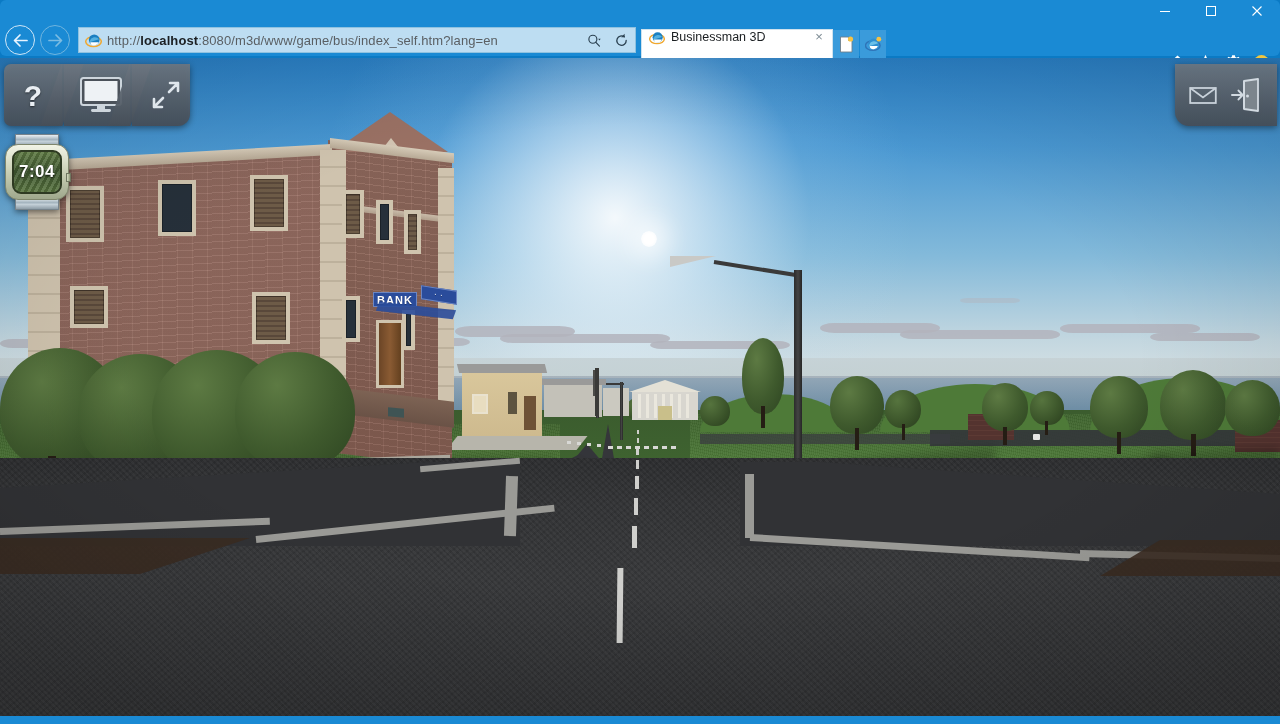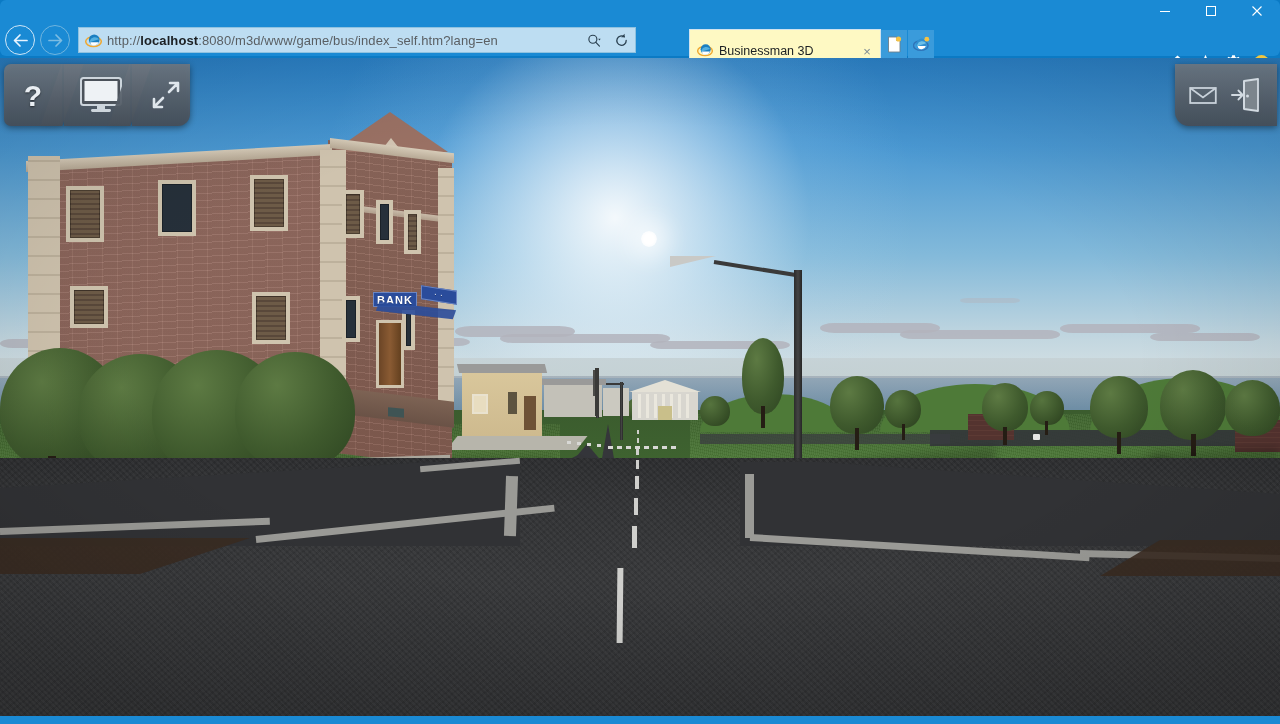--- a/index.html
+++ b/index.html
@@ -47,24 +47,23 @@
   #ie-favicon { width:22px; display:flex; align-items:center; justify-content:center; margin-left:3px; }
   #url-text {
     flex:1; font-size:13px; color:#5a5f63; white-space:nowrap; overflow:hidden;
     padding-left:3px; letter-spacing:0.1px;
   }
   #url-text b { color:#1b1f22; font-weight:bold; }
   .addr-icon { width:27px; height:26px; display:flex; align-items:center; justify-content:center; color:#2a4050; }
 
   #tabstrip { display:flex; align-items:flex-end; height:36px; margin-left:6px; flex:0 0 auto; }
   #tab {
-    width:190px; height:28px; background:#fef9c3;
-    display:flex; align-items:flex-end; padding:0 4px 0 7px;
+    width:190px; height:28px; background:#ffffff;
+    display:flex; align-items:flex-start; padding:0 4px 0 7px;
     box-shadow:0 0 0 1px #cfe2ee;
-    margin-left:48px;
   }
   #tab-fav { width:18px; display:flex; align-items:center; }
   #tab-title { flex:1; font-size:12.5px; color:#1b1f22; white-space:nowrap; overflow:hidden; padding-left:4px; }
   #tab-close { width:18px; text-align:center; color:#7d8b94; font-size:13px; line-height:1; }
   .tabtool {
     width:26px; height:28px; display:flex; align-items:center; justify-content:center;
     background:#3a9bdb; margin-left:1px;
   }
 
   #chrome-right { position:absolute; right:6px; top:22px; height:36px; display:flex; align-items:center; gap:3px; }
@@ -729,16 +728,26 @@
       <span class="hud-icon">
         <svg width="32" height="34" viewBox="0 0 32 34">
           <path d="M13 3 L27 1 L27 33 L13 31 Z" fill="#7c858d" stroke="#d2dae1" stroke-width="1.8" stroke-linejoin="round"></path>
           <path d="M13 3 L13 31" stroke="#d2dae1" stroke-width="1.8"></path>
           <circle cx="16.5" cy="18" r="1.5" fill="#d2dae1"></circle>
           <path d="M1 17 L11 17 M7.5 12.6 L11.6 17 L7.5 21.4" stroke="#d2dae1" stroke-width="2" fill="none" stroke-linecap="round" stroke-linejoin="round"></path>
         </svg>
       </span>
     </div>
 
+    <div id="watch">
+      <div class="strap" style="top:0;"></div>
+      <div class="strap" style="top:63px;"></div>
+      <div class="watch-case">
+        <div class="watch-face">
+          <span class="watch-time">7:04</span>
+        </div>
+        <div class="watch-crown"></div>
+      </div>
+    </div>
   </div>
 
   <div id="taskbar-strip"></div>
 </div>
 
 </body></html>

